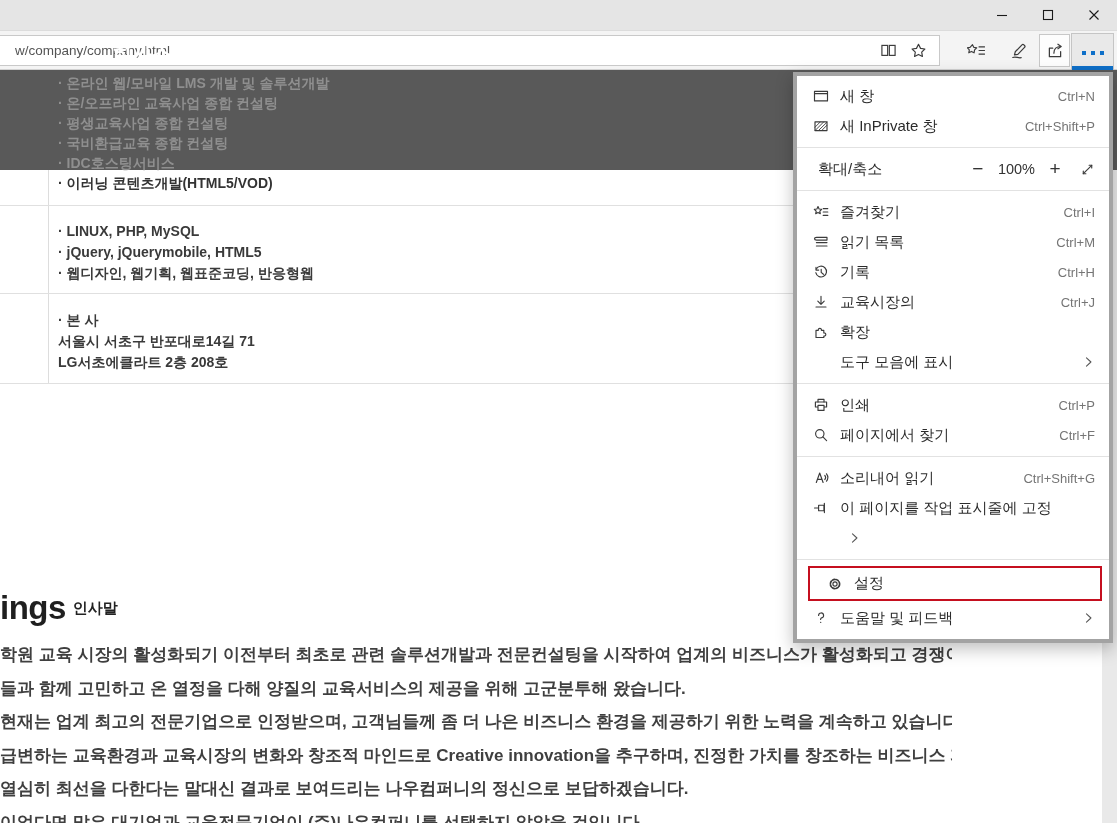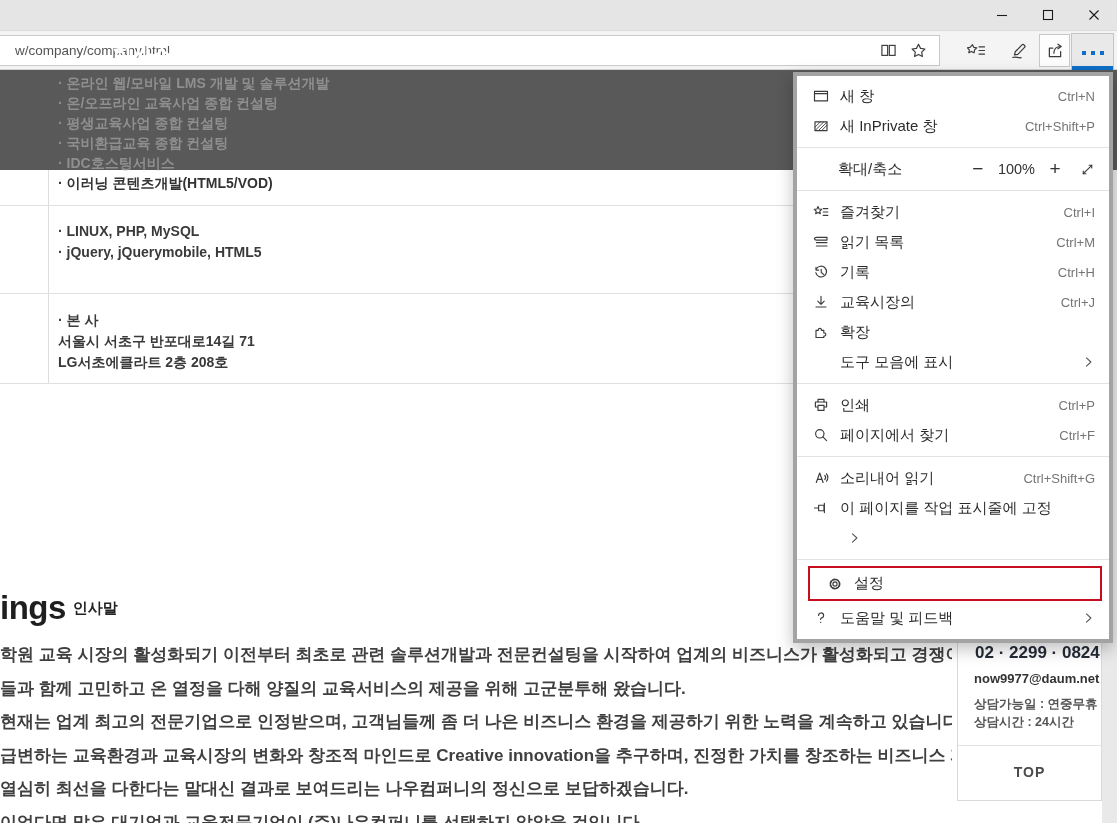--- a/index.html
+++ b/index.html
@@ -77,21 +77,21 @@
   .menu { position:absolute; left:793px; top:72px; width:320px; background:#fff;
           border:4px solid #a3a3a3; box-shadow:0 6px 16px rgba(0,0,0,.25); z-index:10;
           padding:5px 0 6px 0; }
   .menu-divider { height:1px; background:#e2e2e2; margin:6px 0; }
   .menu-item { display:flex; align-items:center; height:30px; padding:0 14px 0 15px; }
   .mi-icon { width:17px; margin-right:11px; display:flex; align-items:center; justify-content:center; flex:0 0 17px; }
   .mi-label { font-size:15px; color:#2b2b2b; flex:1; white-space:nowrap; }
   .mi-shortcut { font-size:13px; color:#757575; white-space:nowrap; }
   .mi-chevron { display:flex; align-items:center; margin-left:8px; }
   .zoom-row { padding-left:21px; }
-  .zoom-row .mi-label { flex:1;margin-left:20px; }
+  .zoom-row .mi-label { flex:1; }
   .zbtn { width:26px; text-align:center; font-size:19px; color:#333; line-height:26px; cursor:pointer; }
   .zval { font-size:14.5px; color:#333; margin:0 7px; }
   .zexpand { margin-left:12px; display:flex; align-items:center; cursor:pointer; }
   .highlight-box { border:2px solid #c50f1f; margin:2px 7px 2px 11px; }
   .highlight-box .menu-item { padding-left:16px; height:31px; }
 </style>
 </head>
 <body>
 
 <div id="screen">
@@ -175,48 +175,41 @@
     </div>
 
   <div class="vline"></div>
   <div class="hline hl-1"></div>
   <div class="hline hl-2"></div>
   <div class="hline hl-3"></div>
 
   <div class="tech-block" id="tech-block">
       <div class="tech-item bullet">LINUX, PHP, MySQL</div>
       <div class="tech-item bullet">jQuery, jQuerymobile, HTML5</div>
+      <div class="tech-item bullet">웹디자인, 웹기획, 웹표준코딩, 반응형웹</div>
     </div>
   <div class="addr-block" id="addr-block">
       <div class="addr-line bullet">본 사</div>
       <div class="addr-line">서울시 서초구 반포대로14길 71</div>
       <div class="addr-line">LG서초에클라트 2층 208호</div>
     </div>
 
   <div class="greeting-head">
     <span class="gh-en">ings</span>
     <span class="gh-ko">인사말</span>
   </div>
   <div class="greeting-lines" id="greeting-lines">
       <p>학원 교육 시장의 활성화되기 이전부터 최초로 관련 솔루션개발과 전문컨설팅을 시작하여 업계의 비즈니스가 활성화되고 경쟁이 점점 더</p>
       <p>들과 함께 고민하고 온 열정을 다해 양질의 교육서비스의 제공을 위해 고군분투해 왔습니다.</p>
       <p>현재는 업계 최고의 전문기업으로 인정받으며, 고객님들께 좀 더 나은 비즈니스 환경을 제공하기 위한 노력을 계속하고 있습니다.</p>
       <p>급변하는 교육환경과 교육시장의 변화와 창조적 마인드로 Creative innovation을 추구하며, 진정한 가치를 창조하는 비즈니스 파트너로서</p>
       <p>열심히 최선을 다한다는 말대신 결과로 보여드리는 나우컴퍼니의 정신으로 보답하겠습니다.</p>
       <p>이었다면 많은 대기업과 교육전문기업이 (주)나우컴퍼니를 선택하지 않았을 것입니다.</p>
     </div>
 
-  <div class="contact-box">
-    <div class="cb-phone">02 · 2299 · 0824</div>
-    <div class="cb-email">now9977@daum.net</div>
-    <div class="cb-days">상담가능일 : 연중무휴</div>
-    <div class="cb-hours">상담시간 : 24시간</div>
-    <div class="cb-div"></div>
-    <div class="cb-top">TOP</div>
-  </div>
 
   <div class="menu" id="menu-body">
       <div class="menu-item">
         <span class="mi-icon">
           <svg width="16" height="16" viewBox="0 0 16 16" fill="none" stroke="#3b3b3b" stroke-width="1.15" stroke-linecap="round" stroke-linejoin="round">
             <rect x="1.5" y="3.3" width="13" height="9.6"></rect>
             <path d="M1.5 5.6h13"></path>
           </svg>
         </span>
         <span class="mi-label">새 창</span>

